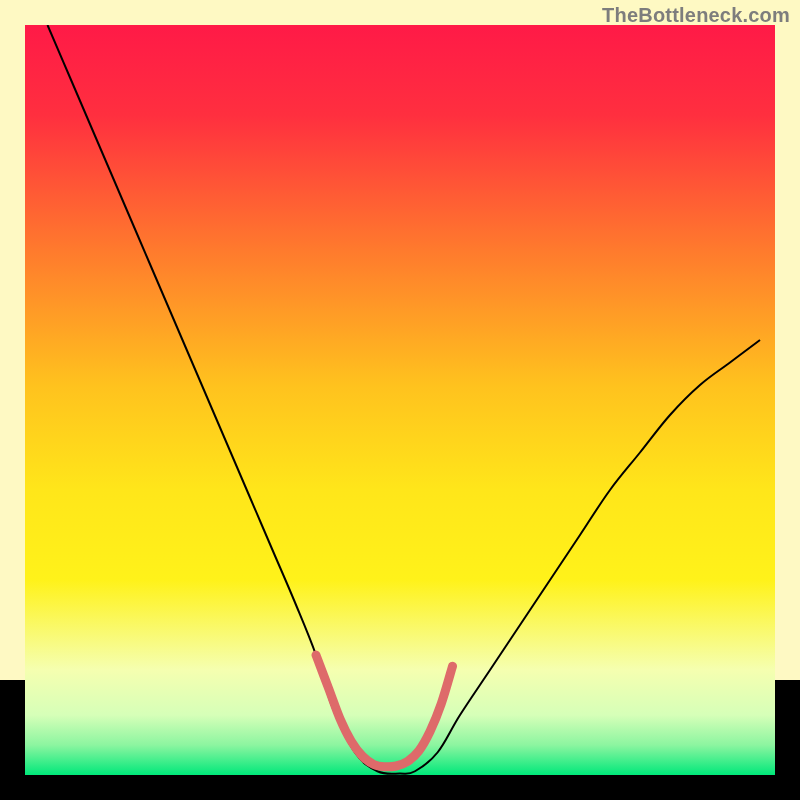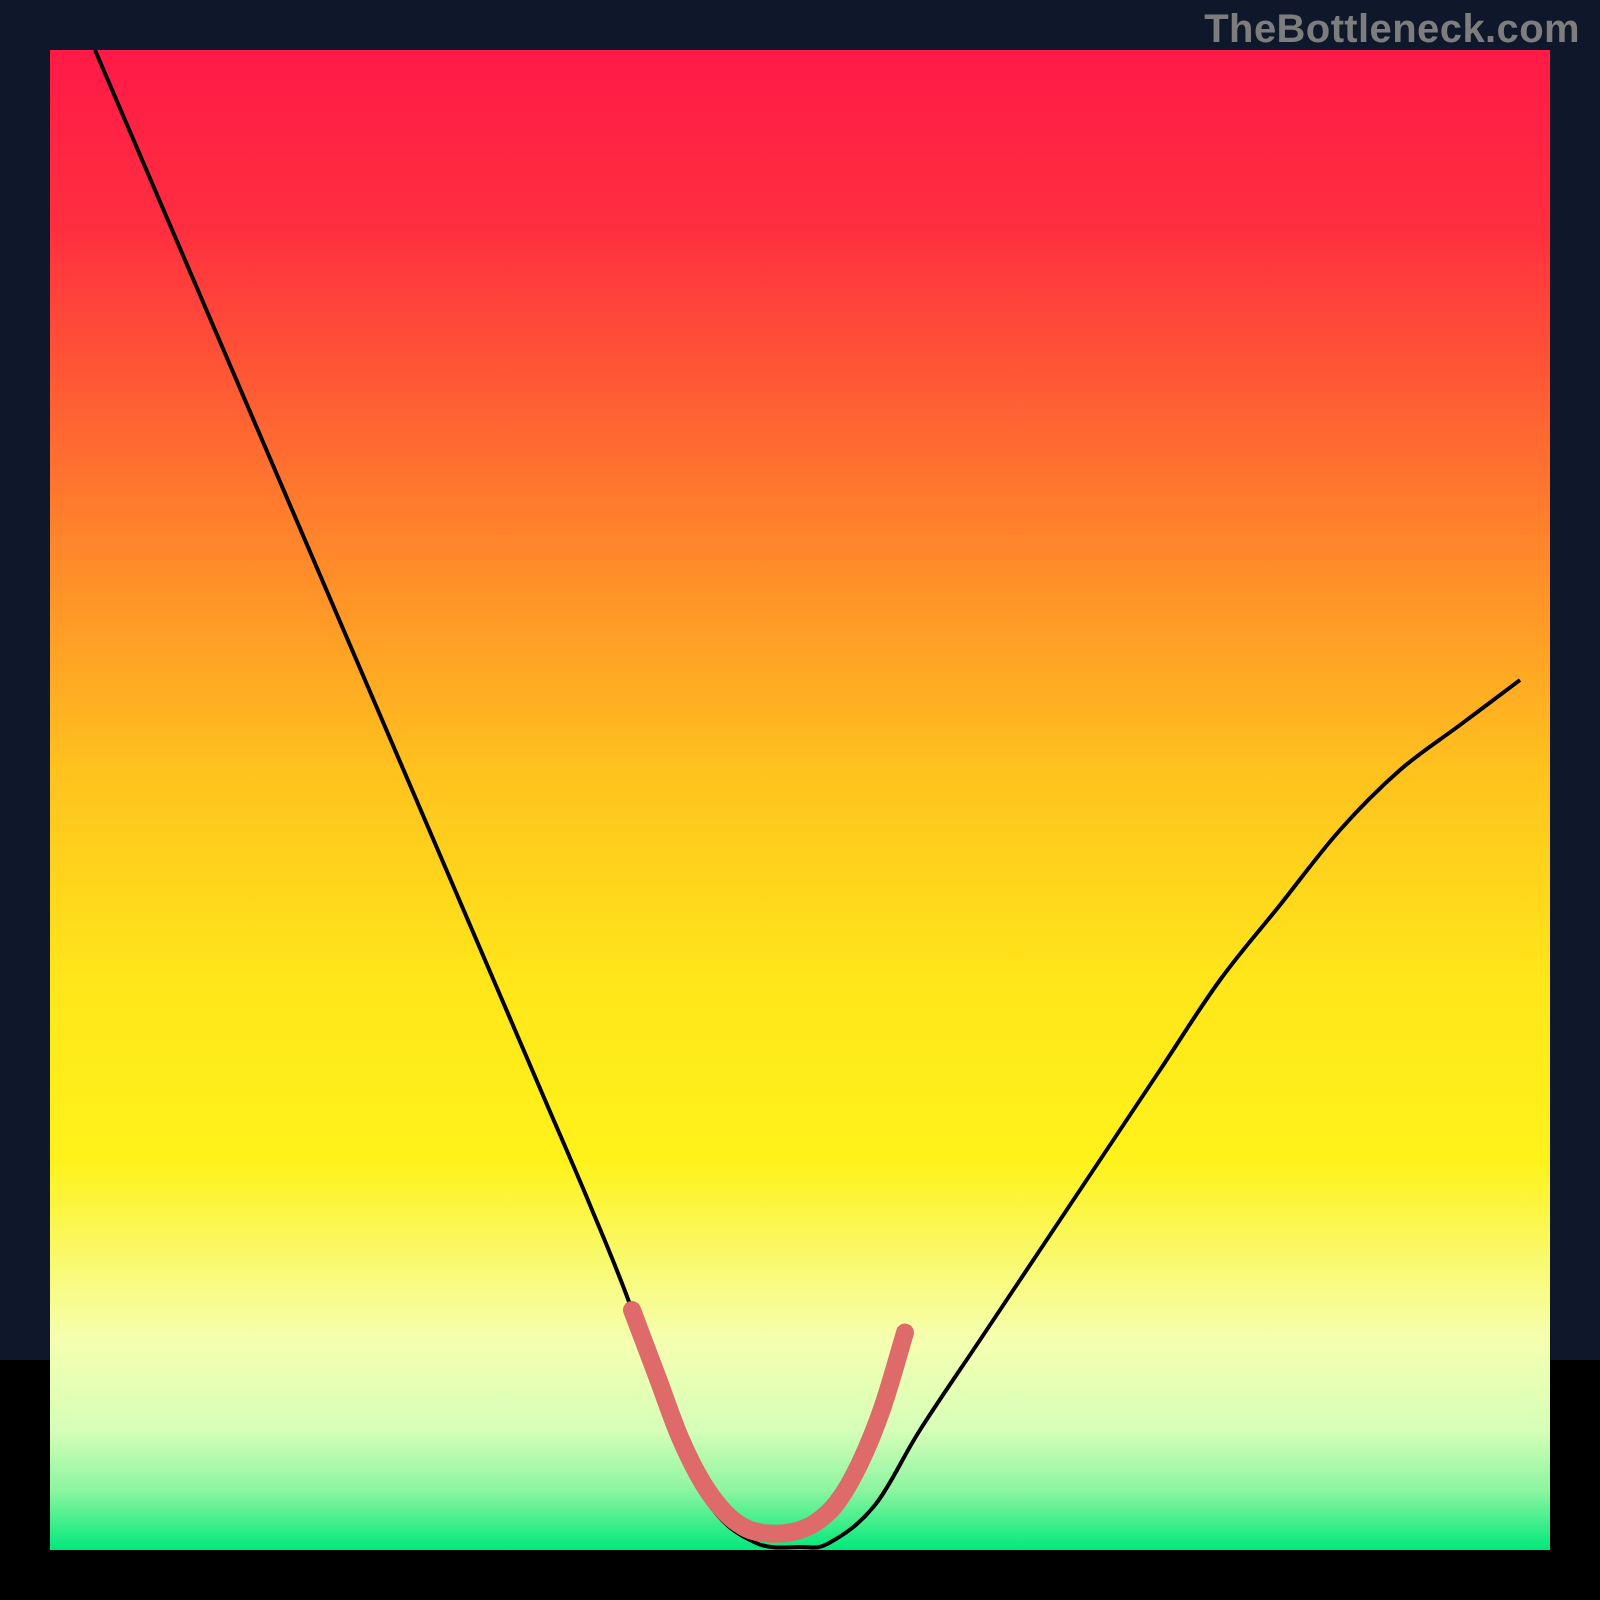--- a/index.html
+++ b/index.html
@@ -8,21 +8,21 @@
     width: 800px;
     height: 800px;
     overflow: hidden;
     background: #000;
     font-family: Arial, Helvetica, sans-serif;
   }
   .stage {
     position: relative;
     width: 800px;
     height: 680px;
-    background: #0f172a;
+    background: #fef9c3;
   }
   .plot-area {
     position: absolute;
     left: 25px;
     top: 25px;
     width: 750px;
     height: 750px;
   }
   .watermark {
     position: absolute;

